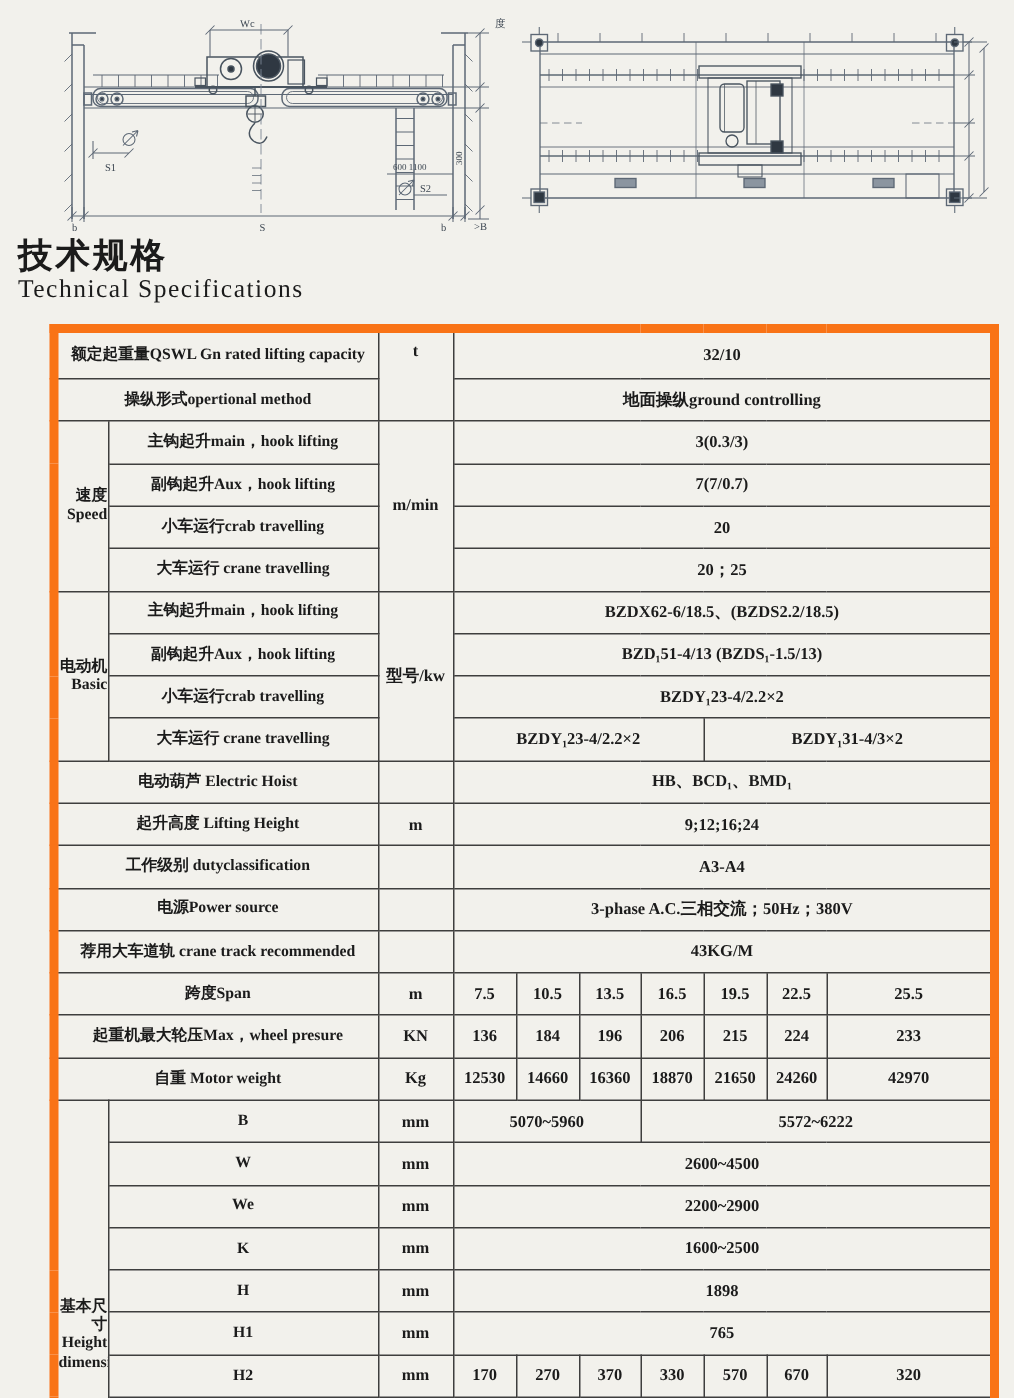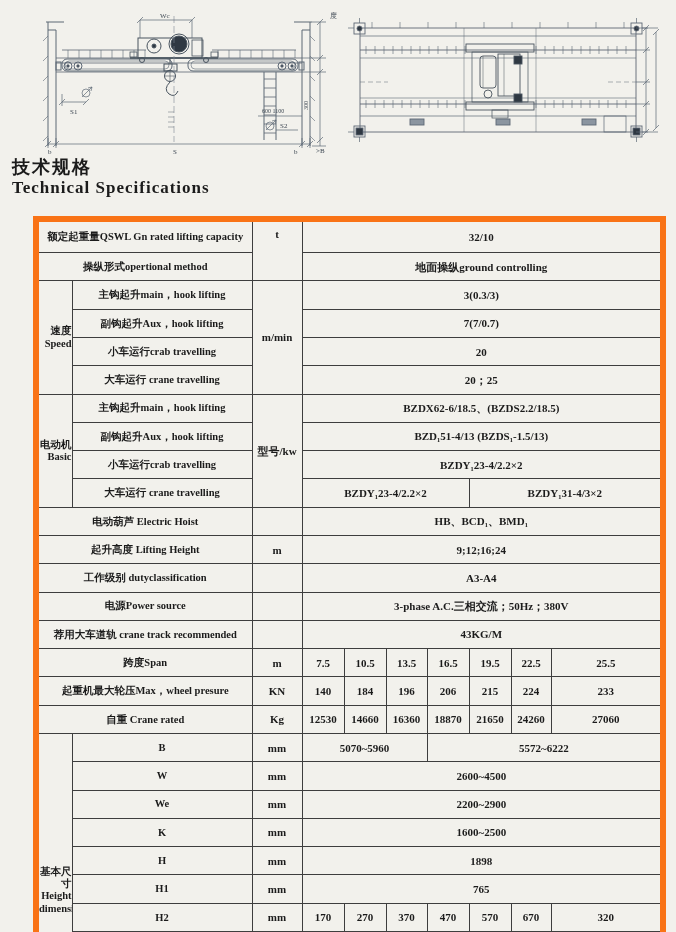--- a/index.html
+++ b/index.html
@@ -3,22 +3,22 @@
 <meta charset="utf-8">
 <style>
   html,body{margin:0;padding:0;}
   body{
     width:676px;height:932px;position:relative;overflow:hidden;
     background:#f2f1ec;color:#1b1b1b;
     font-family:"Liberation Serif", serif;
   }
   .drawing{position:absolute;}
   .title-block{position:absolute;left:12px;top:158px;}
-  .title-zh{font-family:"Liberation Sans",sans-serif;font-weight:bold;font-size:18px;letter-spacing:2px;line-height:1.05;}
-  .title-en{font-family:"Liberation Serif",serif;font-weight:bold;font-size:17px;letter-spacing:1px;margin-top:1px;}
+  .title-zh{font-family:"Liberation Sans",sans-serif;font-weight:bold;font-size:23px;letter-spacing:2px;line-height:1.05;}
+  .title-en{font-family:"Liberation Serif",serif;font-weight:normal;font-size:17px;letter-spacing:1px;margin-top:1px;}
   table.spec{
     position:absolute;left:33px;top:216px;width:627px;height:837px;
     border-collapse:collapse;table-layout:fixed;
     border:6px solid #f97316;
   }
   td{
     border:1px solid #3e3e3e;text-align:center;vertical-align:middle;
     font-weight:bold;font-size:11px;line-height:1.1;padding:0 1px;
     overflow:hidden;white-space:nowrap;
   }
@@ -291,38 +291,38 @@
     <td>10.5</td>
     <td>13.5</td>
     <td>16.5</td>
     <td>19.5</td>
     <td>22.5</td>
     <td>25.5</td>
   </tr>
   <tr>
     <td class="lbl" colspan="2">起重机最大轮压Max，wheel presure</td>
     <td>KN</td>
-    <td>140</td>
+    <td>136</td>
     <td>184</td>
     <td>196</td>
     <td>206</td>
     <td>215</td>
     <td>224</td>
     <td>233</td>
   </tr>
   <tr>
-    <td class="lbl" colspan="2">自重 Crane rated</td>
+    <td class="lbl" colspan="2">自重 Motor weight</td>
     <td>Kg</td>
     <td>12530</td>
     <td>14660</td>
     <td>16360</td>
     <td>18870</td>
     <td>21650</td>
     <td>24260</td>
-    <td>27060</td>
+    <td>42970</td>
   </tr>
 
   <tr>
     <td class="sec" rowspan="11">
       <span>基本尺寸</span>
       <span>Height</span>
       <span>dimensions</span>
     </td>
     <td class="lbl">B</td>
     <td>mm</td>
@@ -353,21 +353,21 @@
     <td class="lbl">H1</td>
     <td>mm</td>
     <td colspan="7">765</td>
   </tr>
   <tr>
     <td class="lbl">H2</td>
     <td>mm</td>
     <td>170</td>
     <td>270</td>
     <td>370</td>
-    <td>470</td>
+    <td>330</td>
     <td>570</td>
     <td>670</td>
     <td>320</td>
   </tr>
   <tr>
     <td class="lbl">H3</td>
     <td>mm</td>
     <td colspan="7">-700</td>
   </tr>
   <tr>

